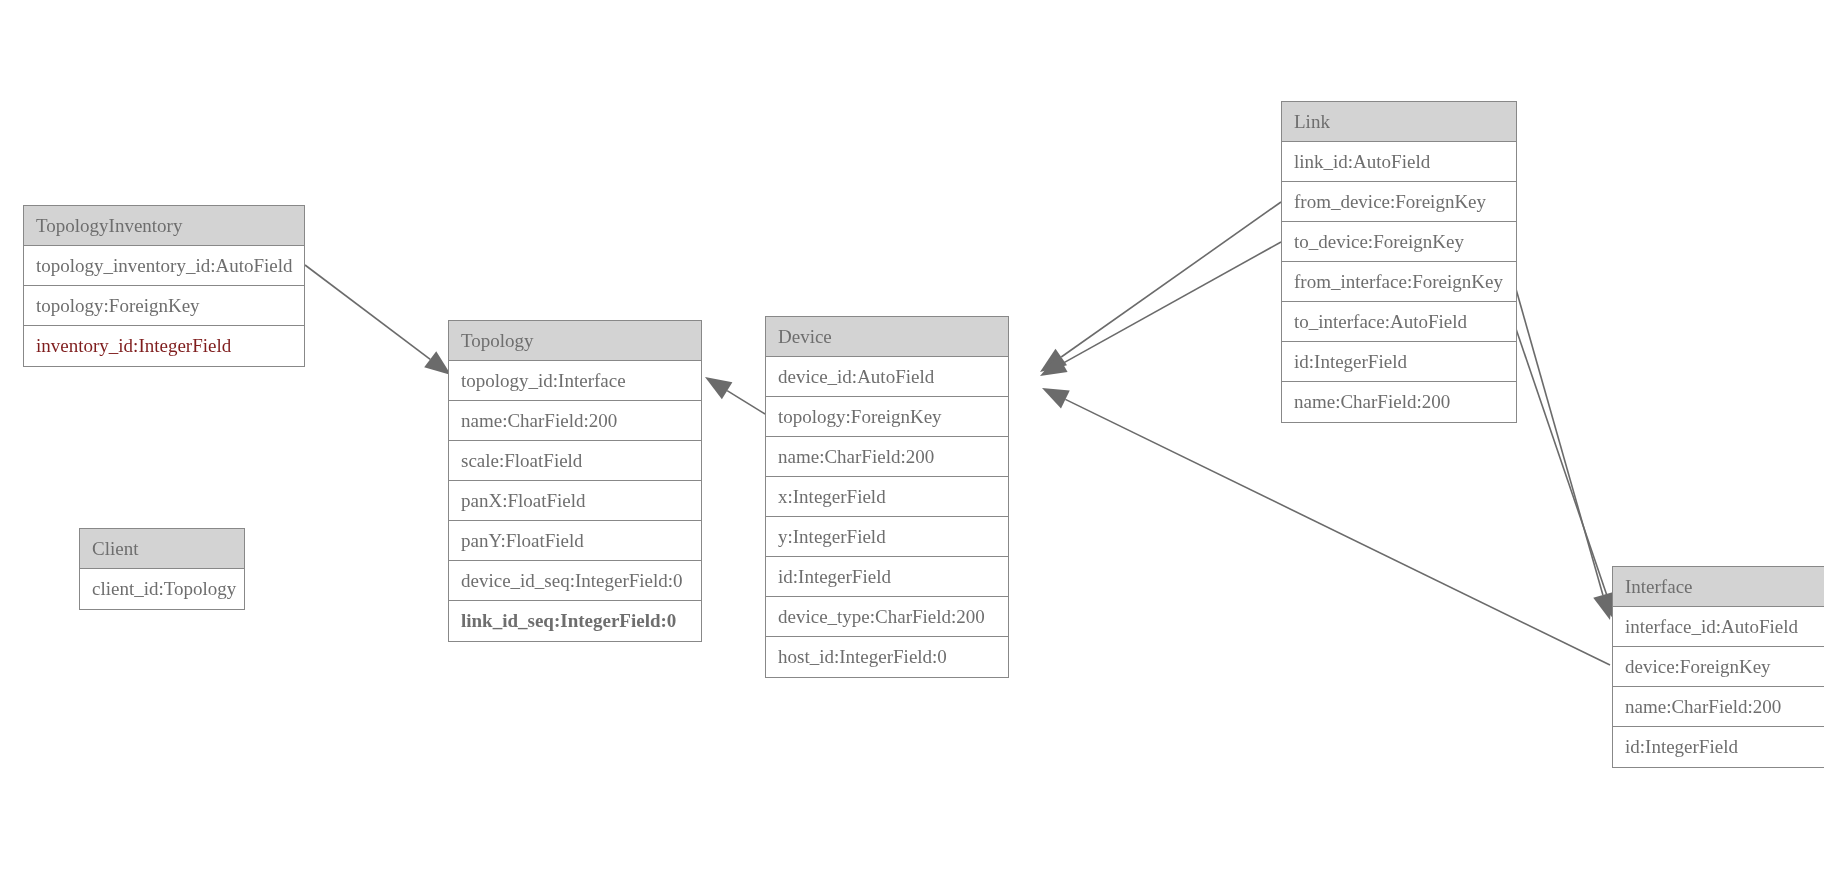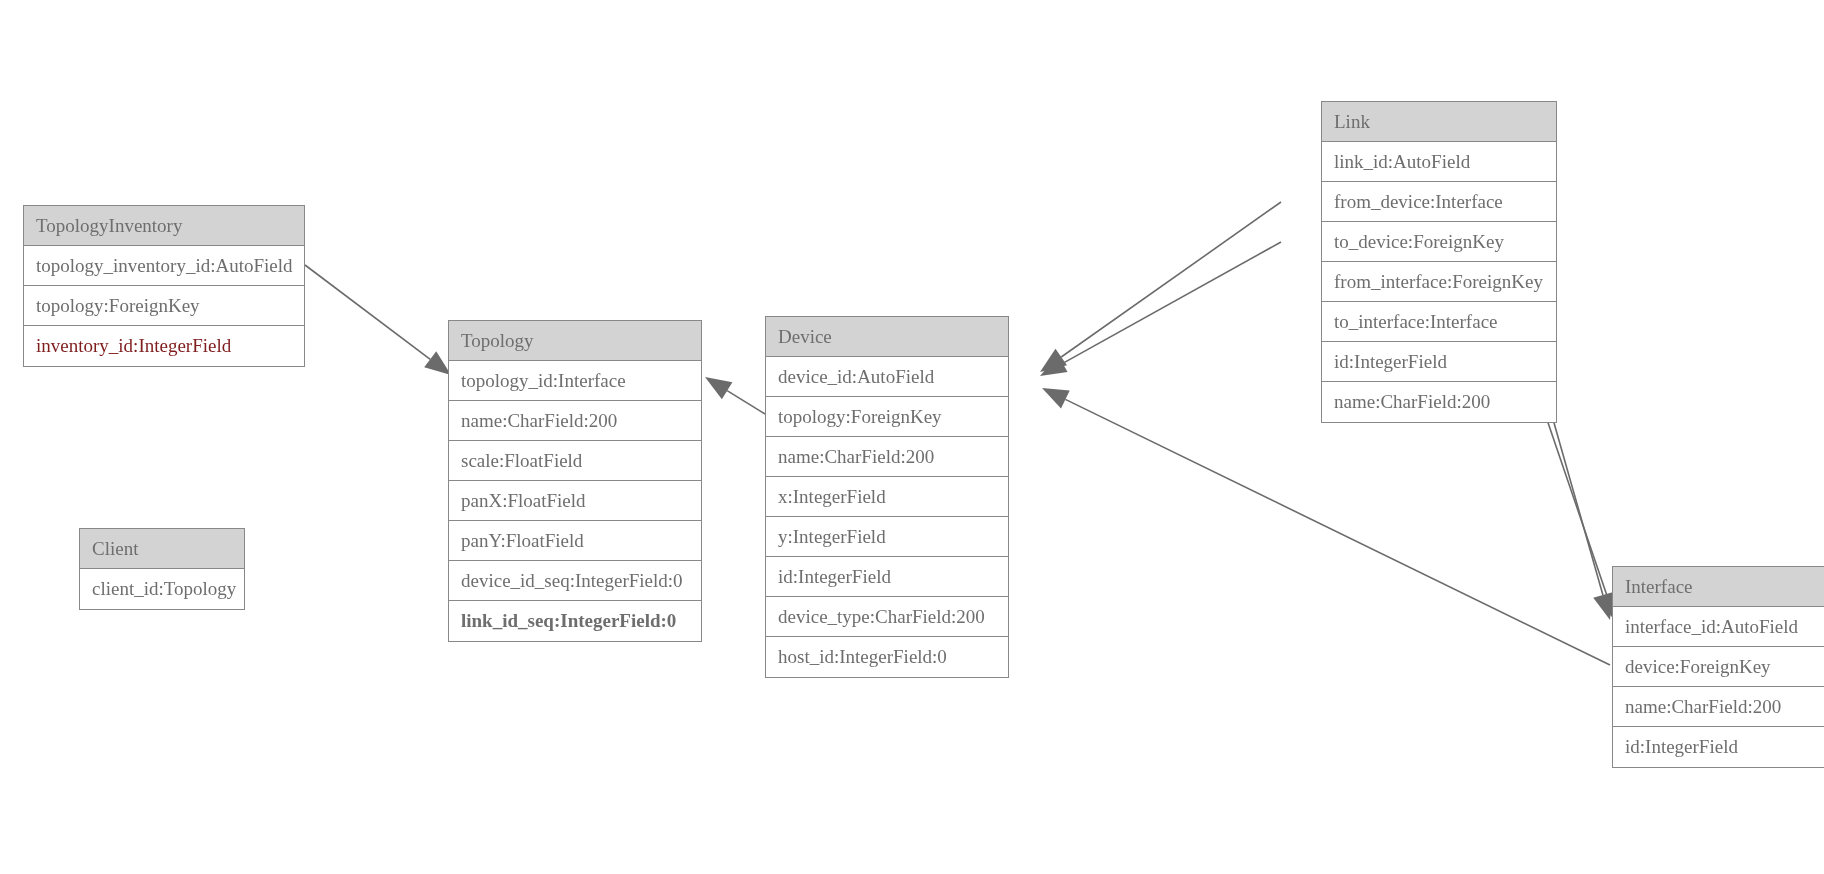--- a/index.html
+++ b/index.html
@@ -129,28 +129,28 @@
           <div class="attr-row" style="color: rgb(110, 110, 110); border-bottom-color: rgb(136, 136, 136); background: rgb(255, 255, 255);">device_id:AutoField</div>
           <div class="attr-row" style="color: rgb(110, 110, 110); border-bottom-color: rgb(136, 136, 136); background: rgb(255, 255, 255);">topology:ForeignKey</div>
           <div class="attr-row" style="color: rgb(110, 110, 110); border-bottom-color: rgb(136, 136, 136); background: rgb(255, 255, 255);">name:CharField:200</div>
           <div class="attr-row" style="color: rgb(110, 110, 110); border-bottom-color: rgb(136, 136, 136); background: rgb(255, 255, 255);">x:IntegerField</div>
           <div class="attr-row" style="color: rgb(110, 110, 110); border-bottom-color: rgb(136, 136, 136); background: rgb(255, 255, 255);">y:IntegerField</div>
           <div class="attr-row" style="color: rgb(110, 110, 110); border-bottom-color: rgb(136, 136, 136); background: rgb(255, 255, 255);">id:IntegerField</div>
           <div class="attr-row" style="color: rgb(110, 110, 110); border-bottom-color: rgb(136, 136, 136); background: rgb(255, 255, 255);">device_type:CharField:200</div>
           <div class="attr-row" style="color: rgb(110, 110, 110); border-bottom-color: rgb(136, 136, 136); background: rgb(255, 255, 255);">host_id:IntegerField:0</div>
         </div>
       </div>
-      <div class="entity" style="left: 1281px; top: 101px; width: 236px; border-color: rgb(136, 136, 136); margin-left: 40px;">
+      <div class="entity" style="left: 1281px; top: 101px; width: 236px; border-color: rgb(136, 136, 136);">
         <div class="entity-header" style="background: rgb(211, 211, 211); color: rgb(110, 110, 110); border-bottom-color: rgb(136, 136, 136);">Link</div>
         <div class="entity-attrs">
           <div class="attr-row" style="color: rgb(110, 110, 110); border-bottom-color: rgb(136, 136, 136); background: rgb(255, 255, 255);">link_id:AutoField</div>
-          <div class="attr-row" style="color: rgb(110, 110, 110); border-bottom-color: rgb(136, 136, 136); background: rgb(255, 255, 255);">from_device:Interface</div>
+          <div class="attr-row" style="color: rgb(110, 110, 110); border-bottom-color: rgb(136, 136, 136); background: rgb(255, 255, 255);">from_device:ForeignKey</div>
           <div class="attr-row" style="color: rgb(110, 110, 110); border-bottom-color: rgb(136, 136, 136); background: rgb(255, 255, 255);">to_device:ForeignKey</div>
           <div class="attr-row" style="color: rgb(110, 110, 110); border-bottom-color: rgb(136, 136, 136); background: rgb(255, 255, 255);">from_interface:ForeignKey</div>
-          <div class="attr-row" style="color: rgb(110, 110, 110); border-bottom-color: rgb(136, 136, 136); background: rgb(255, 255, 255);">to_interface:Interface</div>
+          <div class="attr-row" style="color: rgb(110, 110, 110); border-bottom-color: rgb(136, 136, 136); background: rgb(255, 255, 255);">to_interface:AutoField</div>
           <div class="attr-row" style="color: rgb(110, 110, 110); border-bottom-color: rgb(136, 136, 136); background: rgb(255, 255, 255);">id:IntegerField</div>
           <div class="attr-row" style="color: rgb(110, 110, 110); border-bottom-color: rgb(136, 136, 136); background: rgb(255, 255, 255);">name:CharField:200</div>
         </div>
       </div>
       <div class="entity" style="left: 1612px; top: 566px; width: 214px; border-color: rgb(136, 136, 136);">
         <div class="entity-header" style="background: rgb(211, 211, 211); color: rgb(110, 110, 110); border-bottom-color: rgb(136, 136, 136);">Interface</div>
         <div class="entity-attrs">
           <div class="attr-row" style="color: rgb(110, 110, 110); border-bottom-color: rgb(136, 136, 136); background: rgb(255, 255, 255);">interface_id:AutoField</div>
           <div class="attr-row" style="color: rgb(110, 110, 110); border-bottom-color: rgb(136, 136, 136); background: rgb(255, 255, 255);">device:ForeignKey</div>
           <div class="attr-row" style="color: rgb(110, 110, 110); border-bottom-color: rgb(136, 136, 136); background: rgb(255, 255, 255);">name:CharField:200</div>

